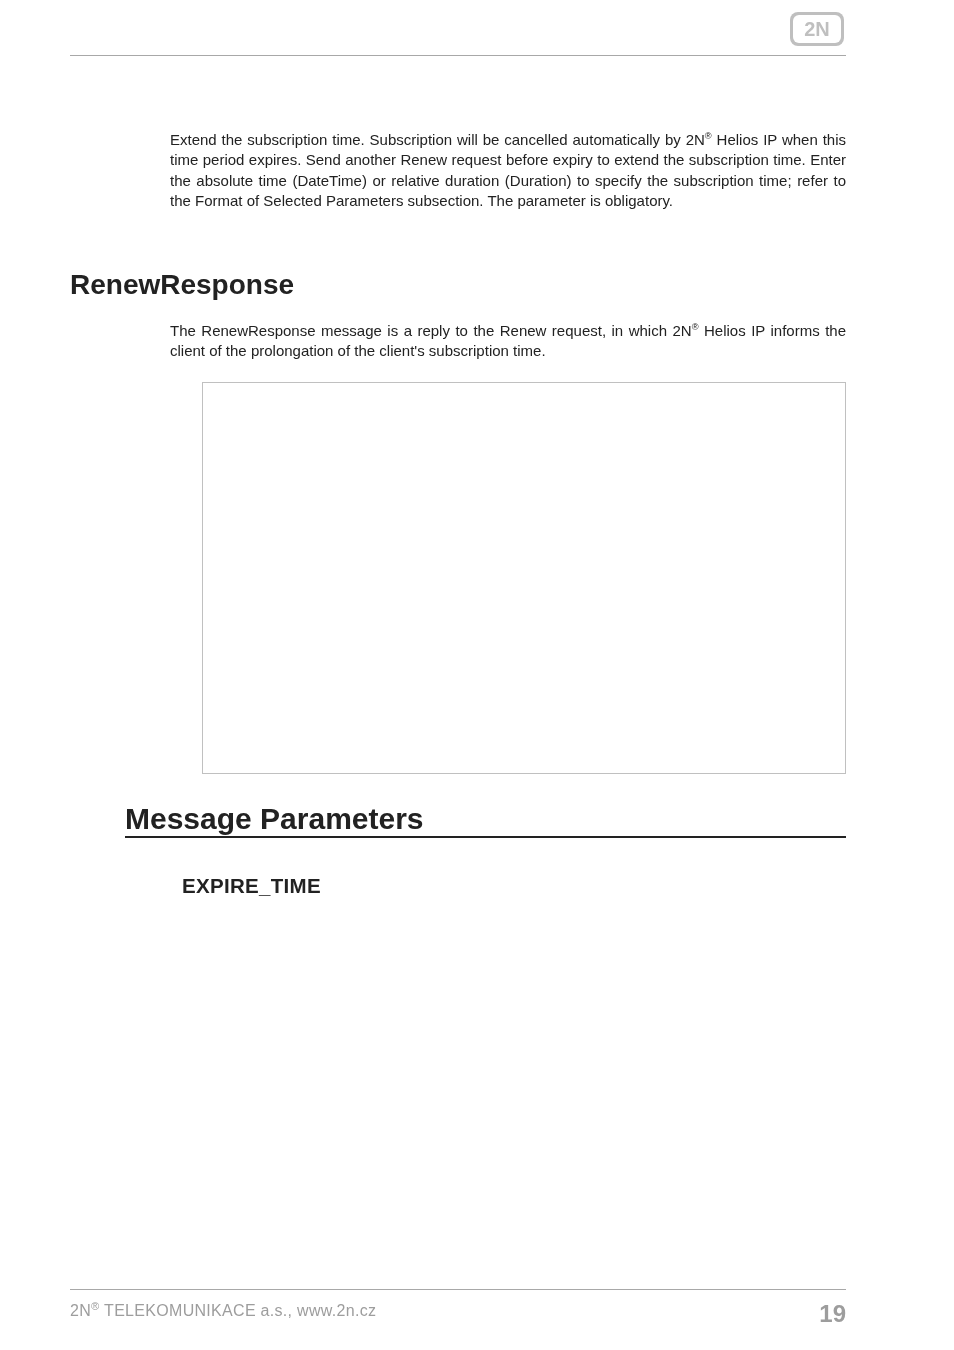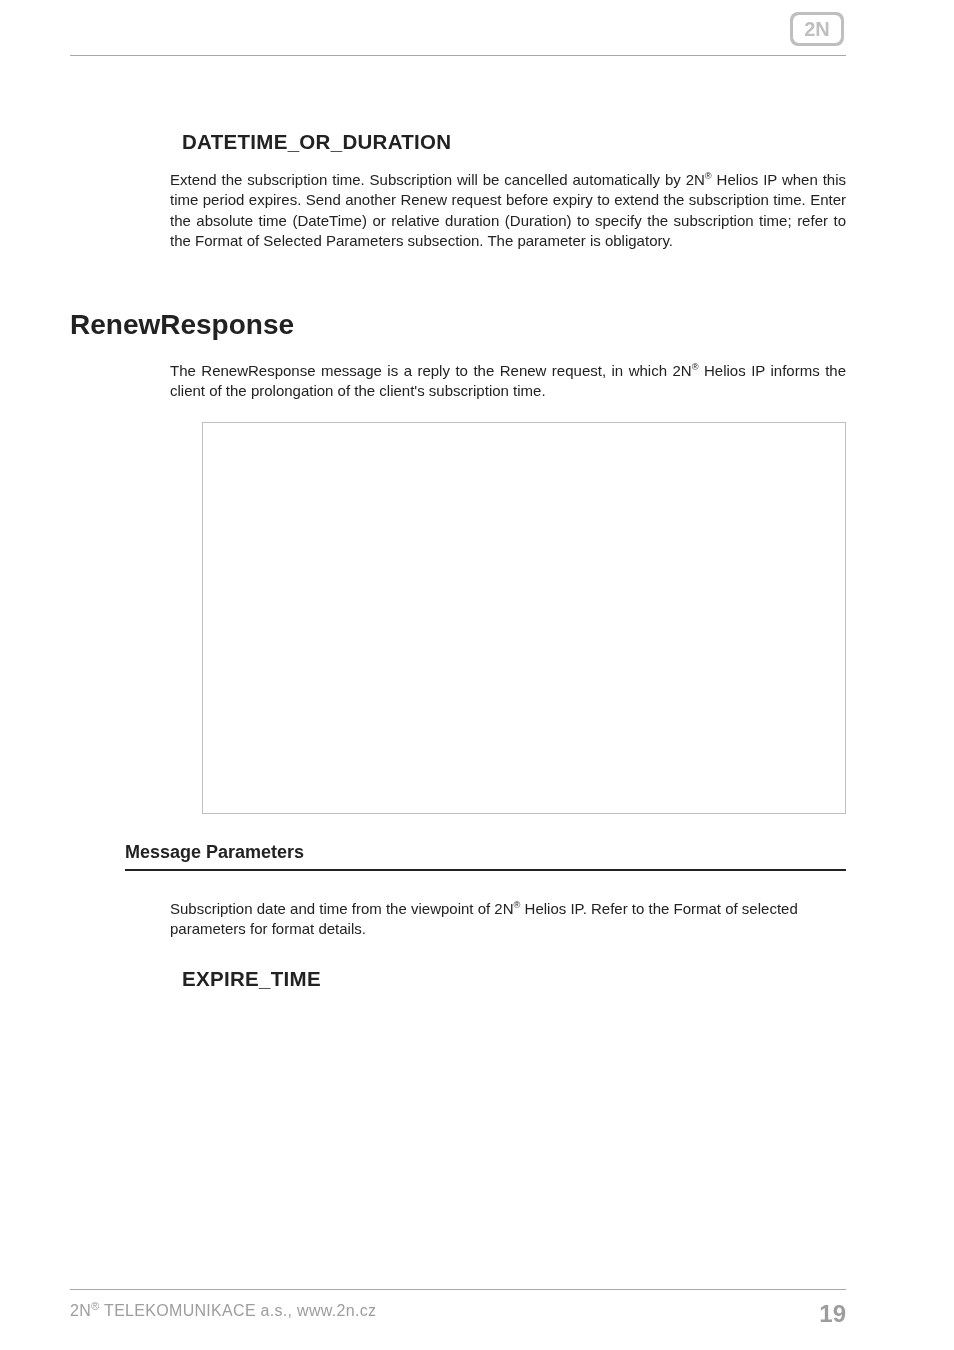--- a/index.html
+++ b/index.html
@@ -64,23 +64,22 @@
     margin: 58px 0 20px 0;
   }
   .codebox {
     border: 1px solid #c0c0c0;
     height: 390px;
     margin: 14px 0 28px 32px;
   }
   .h2 {
     font-family: Arial, Helvetica, sans-serif;
     font-weight: 700;
-    font-size: 18px;
+    font-size: 30px;
     margin: 14px 0 0 55px;
-    padding-bottom: 6px;
     border-bottom: 2px solid #222;
   }
   .h2wrap {
     margin-right: 0;
   }
   .bottom-rule {
     position: absolute;
     bottom: 60px;
     left: 70px;
     right: 70px;
@@ -120,41 +119,37 @@
       <rect x="0" y="0" width="54" height="34" rx="8" fill="#bfbfbf"></rect>
       <rect x="3" y="3" width="48" height="28" rx="6" fill="#ffffff"></rect>
       <text x="27" y="24" text-anchor="middle" font-family="Arial, Helvetica, sans-serif" font-weight="900" font-size="20" fill="#bfbfbf">2N</text>
     </svg>
   </div>
 
   <div class="top-rule"></div>
 
   <div class="content">
 
-    <div class="h3">DATETIME_OR_DURATION</div>
     <div class="indent">
       <p class="para"><span>Extend the subscription time. Subscription will be cancelled automatically by 2N</span><span class="sup">®</span><span> Helios IP when this time period expires. Send another Renew request before expiry to extend the subscription time. Enter the absolute time (DateTime) or relative duration (Duration) to specify the subscription time; refer to the Format of Selected Parameters subsection. The parameter is obligatory.</span></p>
     </div>
 
     <div class="h1">RenewResponse</div>
     <div class="indent">
       <p class="para"><span>The RenewResponse message is a reply to the Renew request, in which 2N</span><span class="sup">®</span><span> Helios IP informs the client of the prolongation of the client's subscription time.</span></p>
 
       <div class="codebox"></div>
     </div>
 
     <div class="h2wrap">
       <div class="h2">Message Parameters</div>
     </div>
 
     <div class="spacer"></div>
 
-    <div class="indent">
-      <p class="para" style="text-align:left;"><span>Subscription date and time from the viewpoint of 2N</span><span class="sup">®</span><span> Helios IP. Refer to the Format of selected parameters for format details.</span></p>
-    </div>
 
     <div style="height:8px;"></div>
 
     <div class="h3">EXPIRE_TIME</div>
 
   </div>
 
   <div class="bottom-rule"></div>
   <div class="footer-left"><span>2N</span><span class="sup">®</span><span> TELEKOMUNIKACE a.s., www.2n.cz</span></div>
   <div class="footer-right">19</div>

